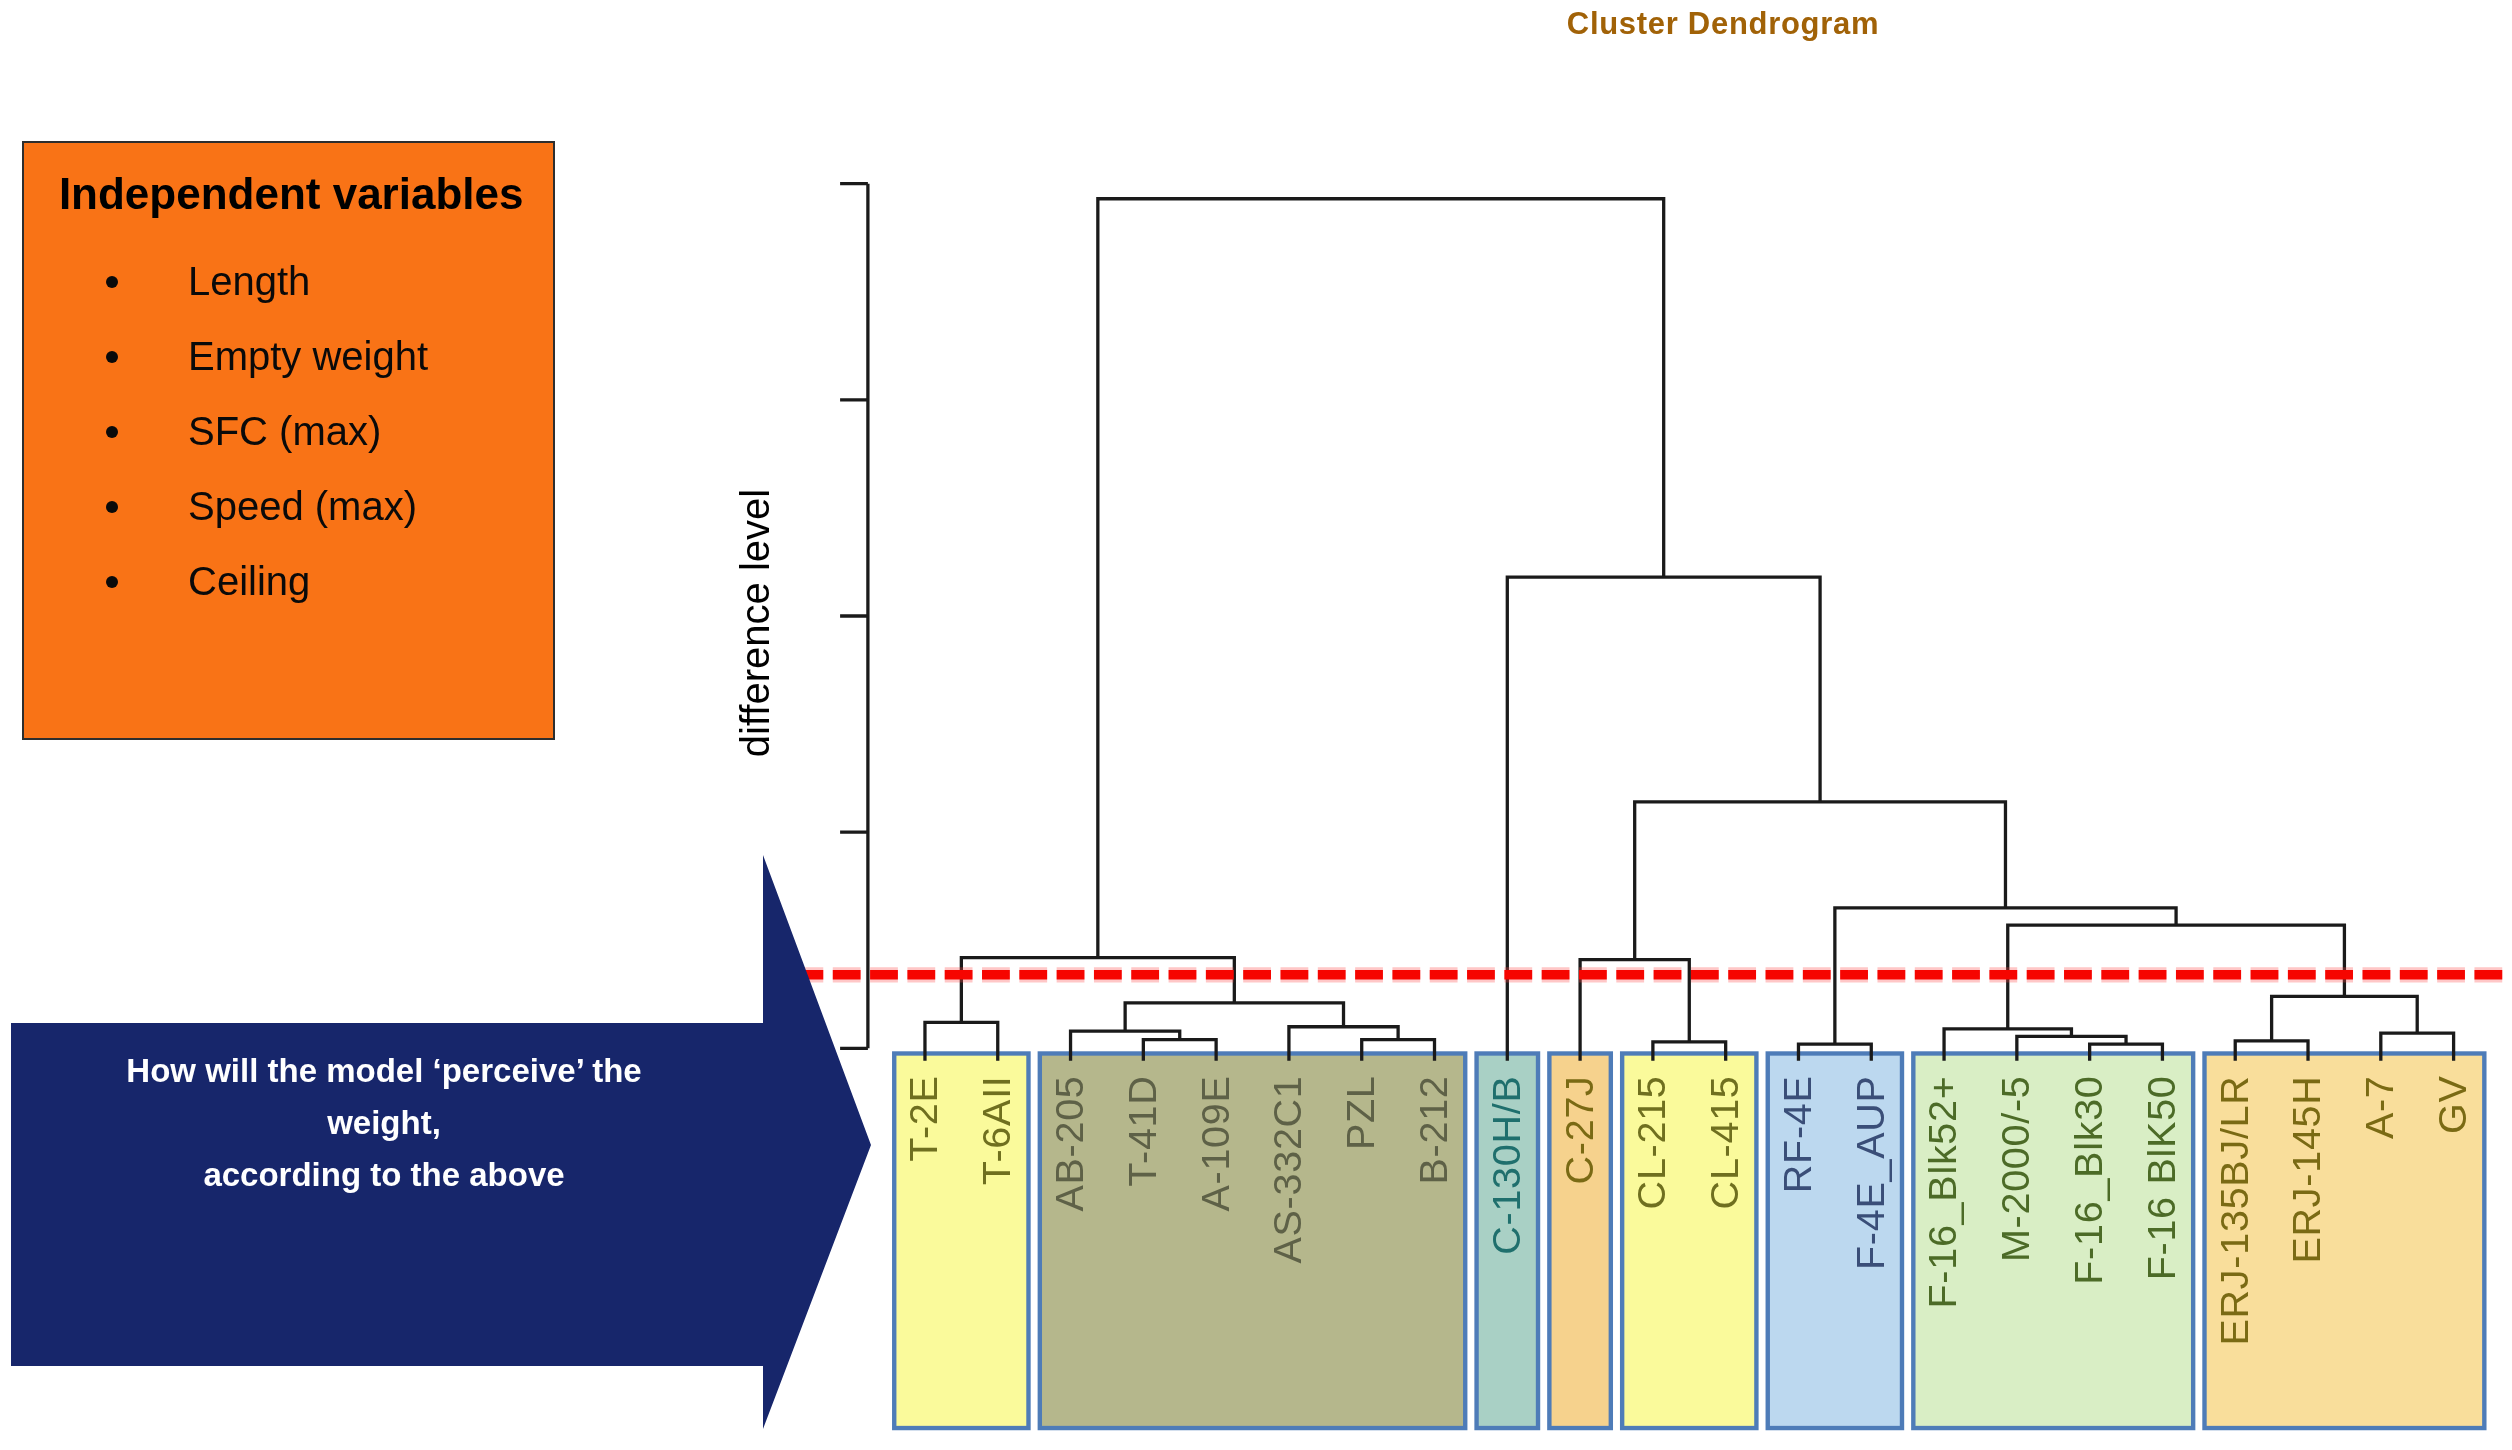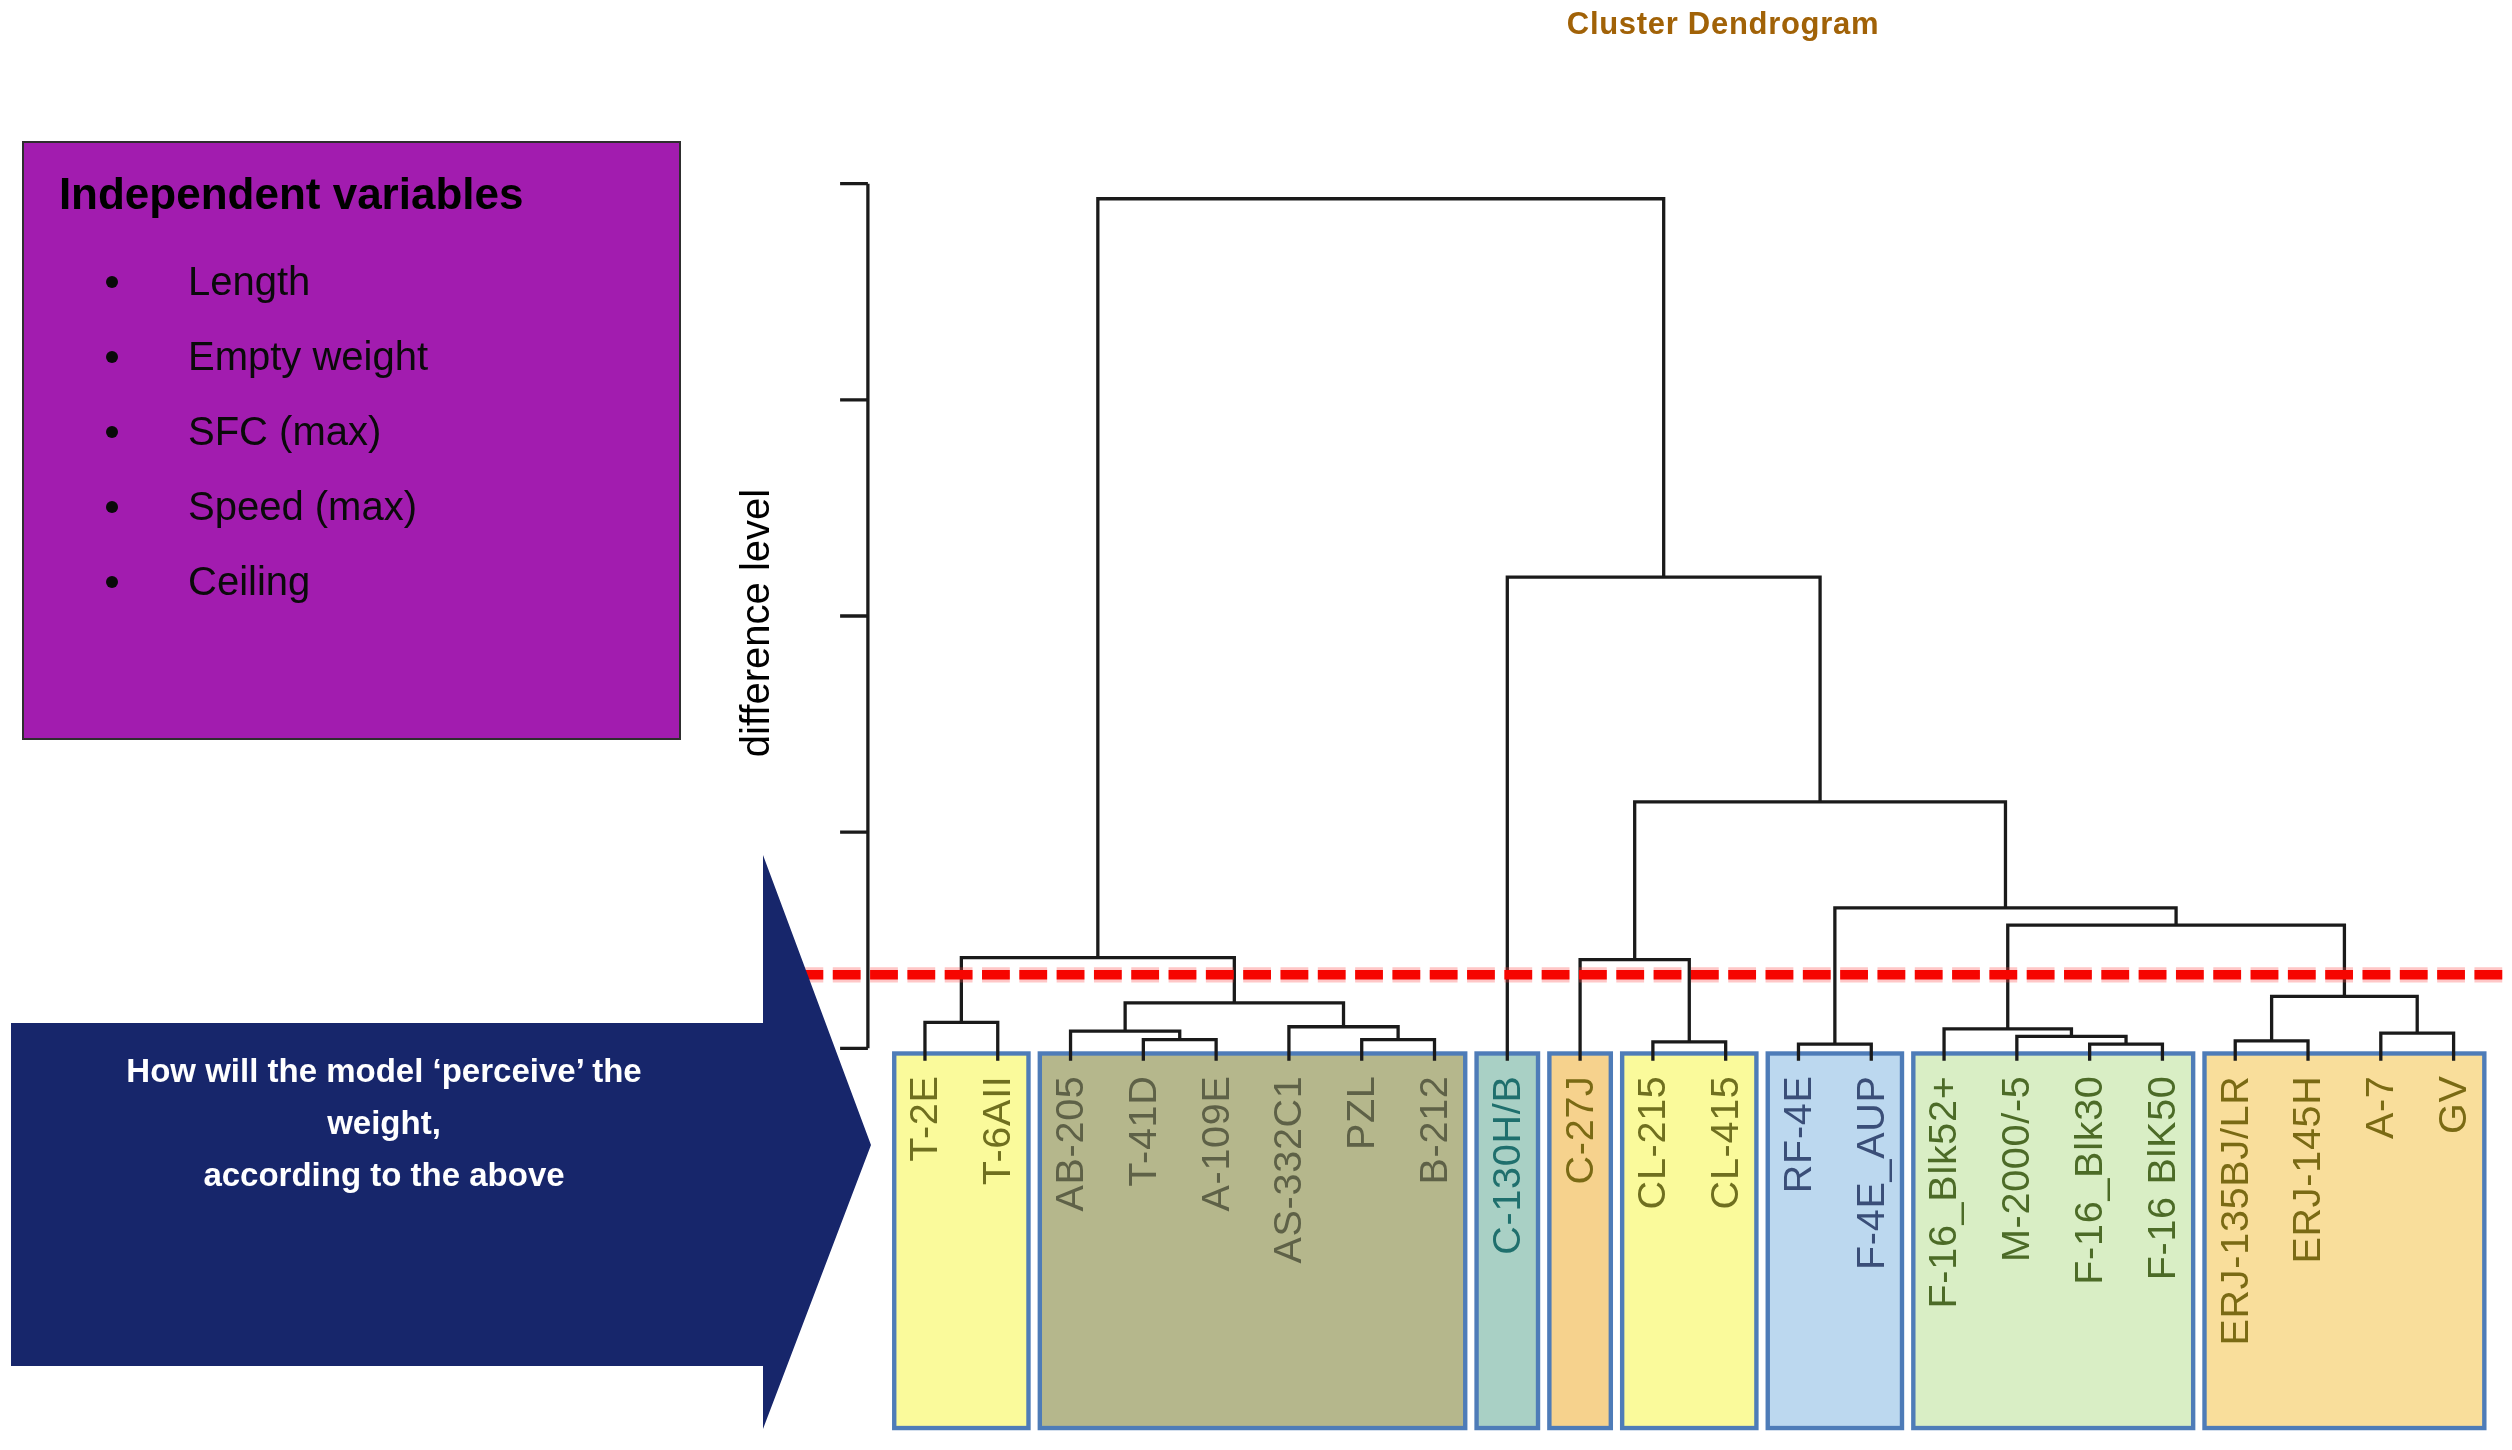--- a/index.html
+++ b/index.html
@@ -27,23 +27,23 @@
     position: absolute;
     left: 755px; top: 623px;
     transform: translate(-50%, -50%) rotate(-90deg);
     font-size: 40px; color: #000;
     white-space: nowrap;
   }
 
   .panel {
     position: absolute;
     left: 22px; top: 141px;
-    width: 659px; height: 599px;
+    width: 533px; height: 599px;
     box-sizing: border-box;
-    background: #a21caf;
+    background: #f97316;
     border: 2.9px solid #2e2e2e;
     padding: 26px 29px 0 29px;
   }
   .panel-title { font-size: 44px; font-weight: bold; color: #000; margin: 0 0 25px 5.9px; }
   .panel ul { list-style: none; margin: 0; padding: 0; }
   .panel li {
     position: relative;
     font-size: 40px; color: #0a0a0a;
     padding-left: 135px;
     height: 75px; line-height: 75px;

